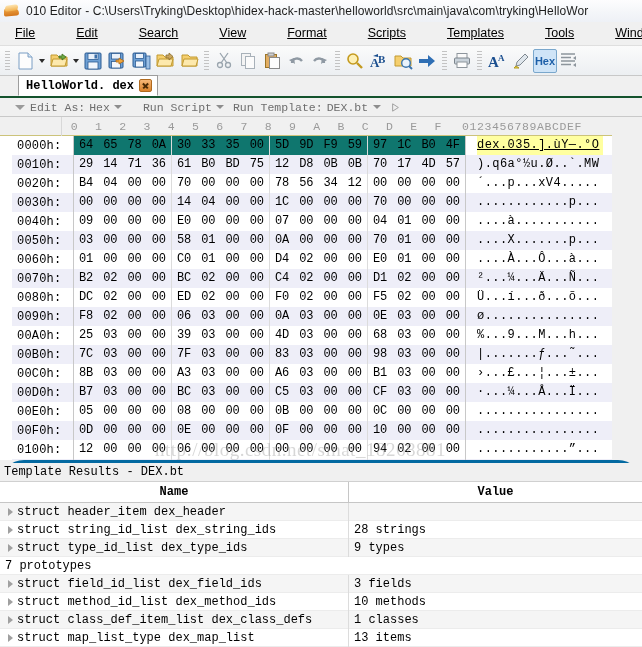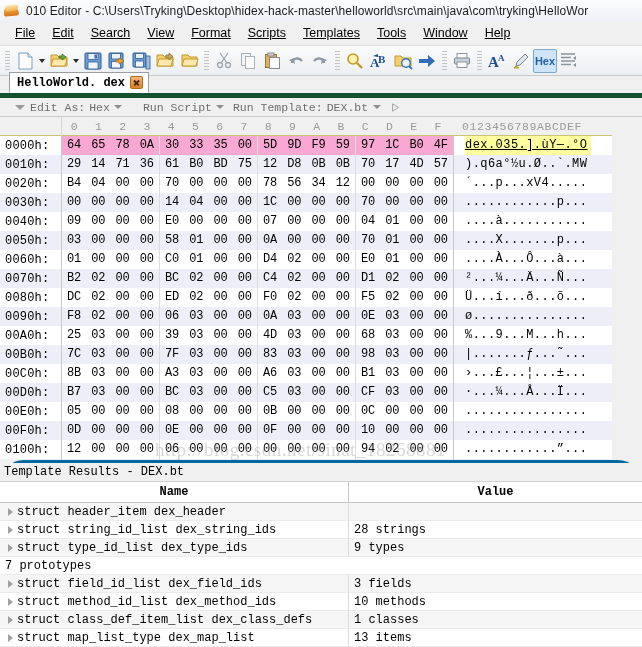--- a/index.html
+++ b/index.html
@@ -58,20 +58,21 @@
   
   .menubar {
     height: 23px;
     flex: 0 0 23px;
     background: #f0f0f0;
     display: flex;
     align-items: center;
     padding-left: 7px;
     font-size: 12.5px;
     color: #000;
+    gap: 24px;
   }
   .menu-item {
     padding: 2px 9px 3px 8px;
     cursor: default;
     white-space: nowrap;
   }
   .menu-item u { text-decoration: underline; }
 
   
   .toolbar {
@@ -112,22 +113,22 @@
     font-size: 11px; font-weight: bold;
     color: #1d5fa8;
     font-family: "Liberation Sans", sans-serif;
   }
 
   
   .tabstrip {
     height: 22px; flex: 0 0 22px;
     background: #f0f0f0;
     display: flex; align-items: flex-end;
-    border-bottom: 5px solid #14532d;
-    padding-left: 9px;
+    border-bottom: 2px solid #14532d;
+    padding-left: 18px;
   }
   .doctab {
     height: 21px;
     background: #fff;
     border: 1px solid #9d9d9d;
     border-bottom: 1px solid #fff;
     display: flex; align-items: center;
     padding: 0 5px 0 7px;
     font-family: "Liberation Mono", monospace;
     font-size: 12px;
@@ -230,32 +231,32 @@
   .colhdr .hexcols span {
     width: 24.25px; flex: 0 0 24.25px;
     text-align: center;
   }
   .colhdr .asciihdr {
     margin-left: 12px;
     letter-spacing: 0.6px;
     font-size: 11.5px;
   }
 
-  .hexrows { flex: 1 1 auto; overflow: hidden; }
+  .hexrows { flex: 1 1 auto; overflow: hidden; padding-left: 12px; }
   .hexrow {
     height: 19px;
     display: flex;
     align-items: center;
     font-family: "Liberation Mono", monospace;
     font-size: 12px;
     color: #000;
   }
   .hexrow.odd  { background: #ffffff; }
   .hexrow.even { background: #eeeef8; }
-  .hexrow.sel .hb, .hexrow.sel .addr-in, .hexrow.sel .ascii { background: #f9a8d4; }
+  .hexrow.sel .hb, .hexrow.sel .addr-in, .hexrow.sel .ascii { background: #0f766e; }
   .addr {
     width: 62px; flex: 0 0 62px;
     height: 19px;
     border-right: 1px solid #c8c8c8;
     display: flex; align-items: center;
     padding-left: 5px;
     letter-spacing: 0.2px;
   }
   .hexgroups { display: flex; flex: 0 0 388px; height: 19px; }
   .hexgrp {

